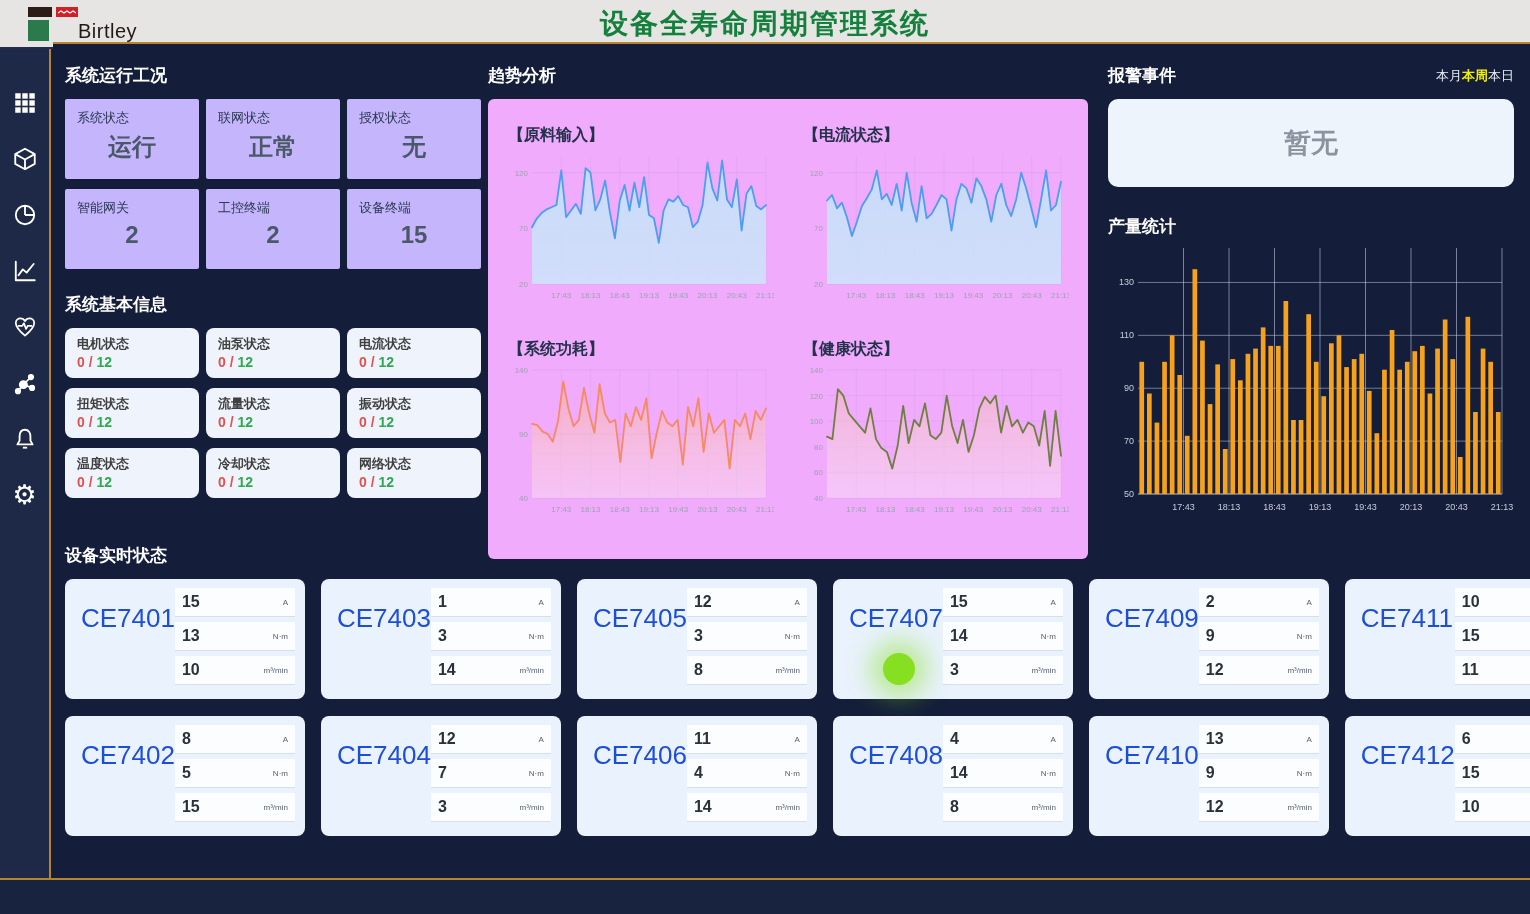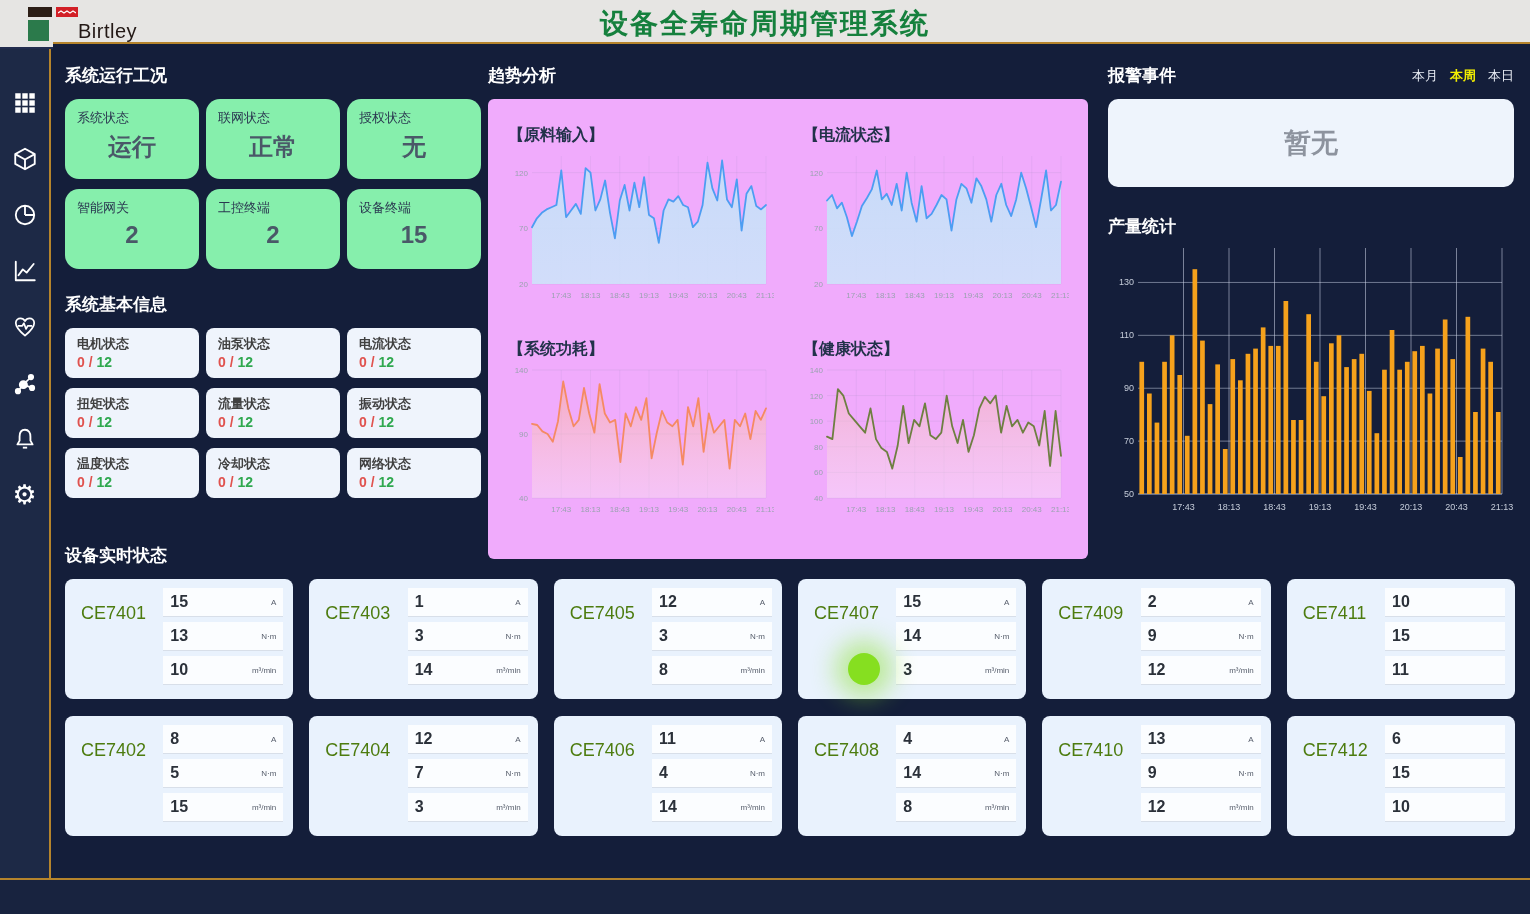--- a/index.html
+++ b/index.html
@@ -44,21 +44,21 @@
   .footer{
     position:absolute;left:0;top:878px;width:100%;height:36px;
     background:#18233f;border-top:2px solid #b5842c;box-sizing:border-box;
   }
 
   .section-title{color:#ffffff;font-size:17px;font-weight:bold;margin:0;}
 
   
   .left-col{position:absolute;left:12px;top:20px;width:416px;}
   .grid3{display:grid;grid-template-columns:repeat(3,1fr);gap:10px 7px;margin-top:12px;}
-  .op-card{background:#86efac;border-radius:14px;height:80px;}
+  .op-card{background:#c4b5fd;border-radius:2px;height:80px;}
   .op-label{font-size:13px;color:#2a3850;margin:10px 0 0 12px;}
   .op-value{font-size:24px;font-weight:bold;color:#4a5868;text-align:center;margin-top:4px;}
   .info-title{margin-top:24px;}
   .info-card{background:#eff4fc;border-radius:8px;height:50px;}
   .info-label{font-size:13px;font-weight:bold;color:#404040;margin:7px 0 0 12px;}
   .info-status{font-size:14px;font-weight:bold;margin:1px 0 0 12px;}
   .red{color:#e0524e;}
   .green{color:#2fa84f;}
 
   
@@ -67,39 +67,39 @@
     margin-top:12px;background:#f0abfc;border-radius:6px;height:460px;
     display:grid;grid-template-columns:1fr 1fr;gap:0 18px;padding:16px 14px;box-sizing:border-box;
   }
   .chart-cell{overflow:hidden;}
   .chart-title{font-size:16px;font-weight:bold;color:#22324a;margin:10px 0 0 6px;}
   .chart-cell svg{display:block;margin-top:2px;}
 
   
   .right-col{position:absolute;left:1055px;top:20px;width:406px;}
   .alarm-head{display:flex;justify-content:space-between;align-items:center;}
-  .tabs{display:flex;gap:12px;font-size:13px;color:#e9edf5;}
+  .tabs{display:flex;gap:0;font-size:13px;color:#e9edf5;}
   .tab{cursor:pointer;}
   .tab.active{color:#f3ef00;font-weight:bold;}
   .alarm-empty{
     margin-top:12px;height:88px;background:#eef4fc;border-radius:10px;
     display:flex;align-items:center;justify-content:center;
     font-size:27px;font-weight:bold;color:#8d939e;font-family:Liberation Mono, monospace;
   }
   .prod-title{margin-top:28px;}
   .prod-chart{display:block;margin-top:4px;}
 
   
   .bottom{position:absolute;left:12px;top:500px;width:1450px;}
   .device-grid{display:grid;grid-template-columns:repeat(6,1fr);gap:17px 16px;margin-top:12px;}
   .device-card{
     position:relative;height:120px;background:#e9f2fd;border-radius:8px;
     display:flex;justify-content:space-between;padding:0 10px 0 16px;box-sizing:border-box;cursor:pointer;
   }
-  .device-name{font-size:18px;color:#4d7c0f;margin-top:24px;}
+  .device-name{font-size:26px;color:#1d4ed8;margin-top:24px;}
   .device-rows{width:120px;display:flex;flex-direction:column;gap:5px;margin-top:9px;}
   .device-row{
     background:#fbfdff;border-bottom:1px solid #d8dfe9;height:29px;
     display:flex;justify-content:space-between;align-items:center;padding:0 7px;box-sizing:border-box;
   }
   .device-row .val{font-size:16px;font-weight:bold;color:#2b313a;}
   .device-row .unit{font-size:8px;color:#565d6b;}
   .glow-dot{
     position:absolute;left:50px;top:74px;width:32px;height:32px;border-radius:50%;
     background:#86df20;box-shadow:0 0 24px 13px rgba(134,223,32,.45);

